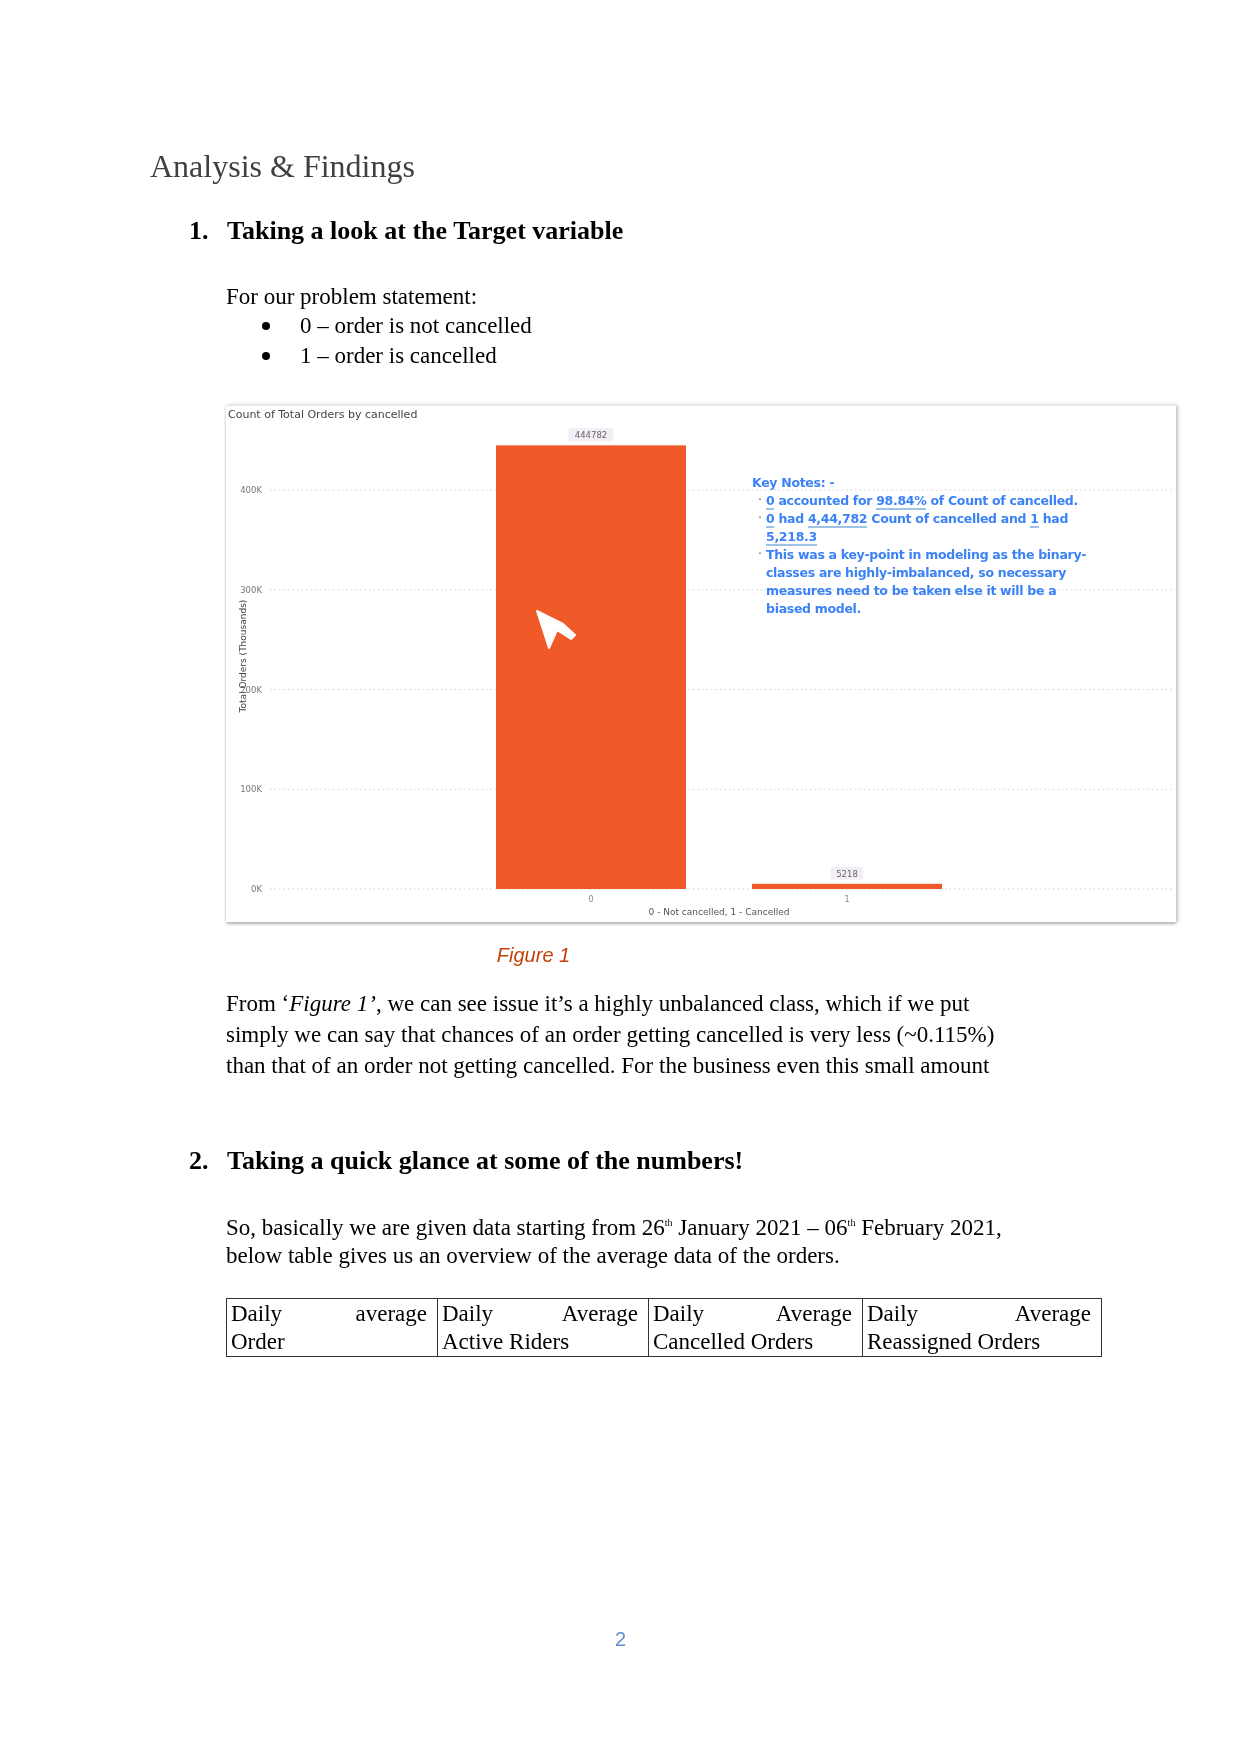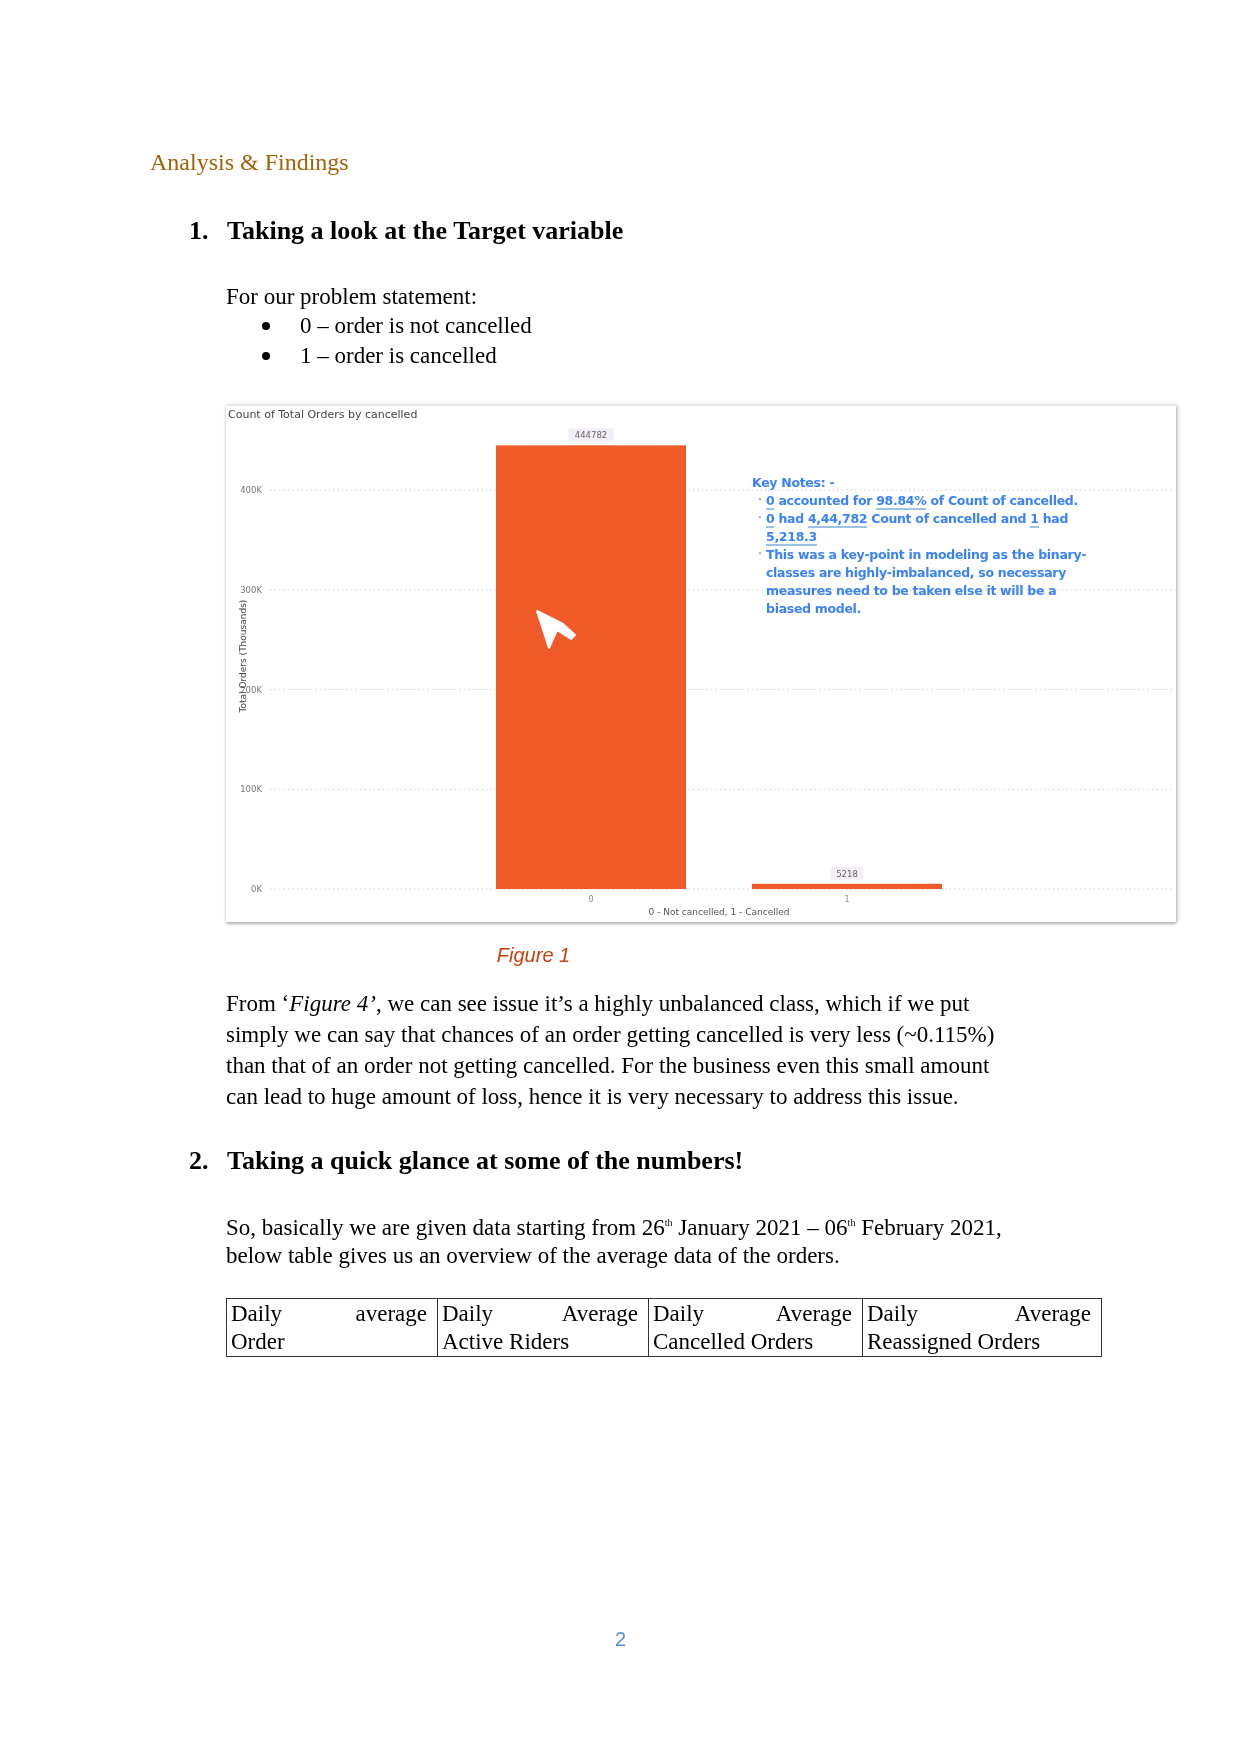--- a/index.html
+++ b/index.html
@@ -1,20 +1,20 @@
 <!DOCTYPE html>
 <html><head>
   <meta charset="utf-8">
   <style>
     html, body { margin: 0; padding: 0; background: #ffffff; }
     body { width: 1241px; height: 1755px; position: relative; overflow: hidden;
            font-family: "Liberation Serif", serif; color: #000; }
     .abs { position: absolute; }
 
-    .title { left: 150px; top: 150px; font-size: 24px; color: #a16207; white-space: nowrap; line-height: 1; }
+    .title { left: 150px; top: 150px; font-size: 32px; color: #404040; white-space: nowrap; line-height: 1; }
     .h2 { font-weight: bold; font-size: 26px; white-space: nowrap; line-height: 1; }
     .h2 .num { display: inline-block; width: 38px; }
     .body-text { font-size: 23px; line-height: 31px; white-space: nowrap; }
 
     .bullets { left: 262px; }
     .bullet-row { position: relative; font-size: 23px; height: 30px; line-height: 30px; white-space: nowrap; }
     .bullet-dot { position: absolute; left: 0; top: 11px; width: 8px; height: 8px; border-radius: 50%; background: #000; }
     .bullet-text { position: absolute; left: 38px; }
 
     
@@ -98,24 +98,23 @@
     <div class="kn-head">Key Notes: -</div>
     <div class="kn-item"><span class="u">0</span><span> accounted for </span><span class="u">98.84%</span><span> of Count of cancelled.</span></div>
     <div class="kn-item"><span class="u">0</span><span> had </span><span class="u">4,44,782</span><span> Count of cancelled and </span><span class="u">1</span><span> had</span><br><span class="u">5,218.3</span></div>
     <div class="kn-item">This was a key-point in modeling as the binary-classes are highly-imbalanced, so necessary measures need to be taken else it will be a biased model.</div>
   </div>
 </div>
 
 <div class="abs caption">Figure 1</div>
 
 <div class="abs body-text" style="left:226px; top:988px;">
-  <div><span>From ‘</span><i>Figure 4’</i><span>, we can see issue it’s a highly unbalanced class, which if we put</span></div>
+  <div><span>From ‘</span><i>Figure 1’</i><span>, we can see issue it’s a highly unbalanced class, which if we put</span></div>
   <div><span>simply we can say that chances of an order getting cancelled is very less </span><span class="orange">(~0.115%)</span></div>
   <div>than that of an order not getting cancelled. For the business even this small amount</div>
-  <div>can lead to huge amount of loss, hence it is very necessary to address this issue.</div>
 </div>
 
 <div class="abs h2" style="left:189px; top:1148px;">
   <span class="num">2.</span><span>Taking a quick glance at some of the numbers!</span>
 </div>
 
 <div class="abs body-text" style="left:226px; top:1212px;">
   <div><span>So, basically we are given data starting from 26</span><sup>th</sup><span> January 2021 – 06</span><sup>th</sup><span> February 2021,</span></div>
   <div style="margin-top:-3px;">below table gives us an overview of the average data of the orders.</div>
 </div>

